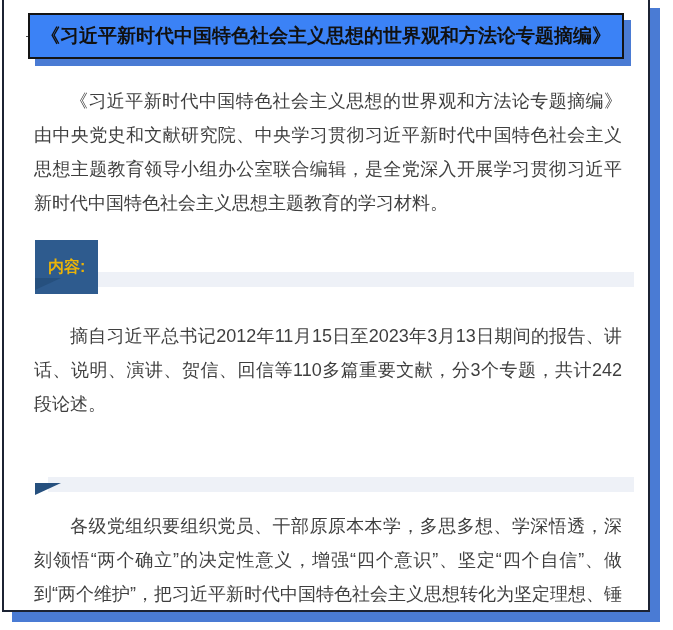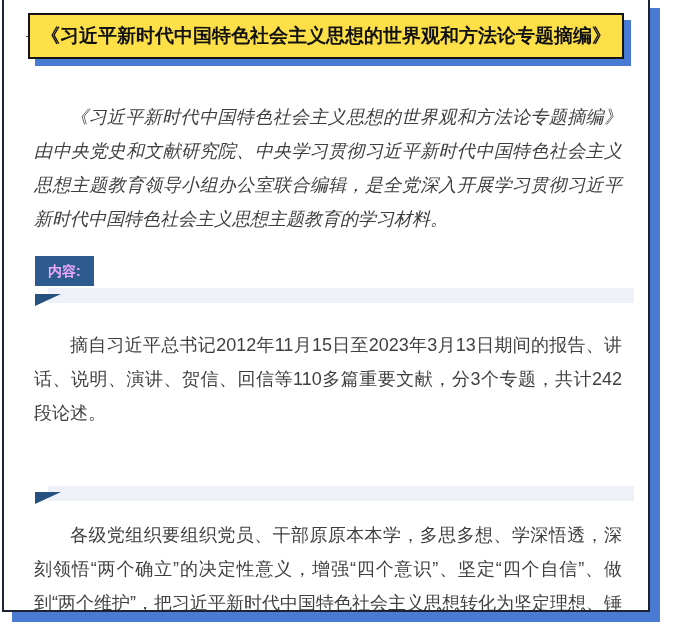--- a/index.html
+++ b/index.html
@@ -37,74 +37,74 @@
   .title-rule {
     position: absolute;
     left: 22px;
     right: 22px;
     top: 50%;
     height: 1px;
     background: #4d4d4d;
   }
   .title-box {
     position: relative;
-    background: #fde047;
+    background: #3b82f6;
     border: 2px solid #141414;
     box-shadow: 7px 7px 0 var(--accent-blue, #4a7bd4);
     padding: 9px 11px;
     font-size: 19px;
     font-weight: bold;
     color: #111111;
     white-space: nowrap;
     line-height: 24px;
   }
   .para {
     margin: 0 26px 0 30px;
     font-size: 18px;
     line-height: 34px;
     color: var(--body-text, #3f3f3f);
     text-indent: 2em;
     text-align: justify;
   }
-  .intro-para { margin-top: 40px; font-style: italic; }
+  .intro-para { margin-top: 24px; }
   .section-header {
     position: relative;
     height: 52px;
   }
   .section-header.first { margin-top: 20px; }
   .section-header.second { margin-top: 24px; }
   .section-strip {
     position: absolute;
     left: 44px;
     right: 14px;
     top: 32px;
     height: 15px;
     background: var(--strip-blue, #eef1f7);
   }
   .section-label {
     position: absolute;
     left: 31px;
     top: 0;
     background: var(--header-blue, #2e5b8e);
-    color: #f0abfc;
+    color: #eab308;
     font-weight: bold;
-    font-size: 14px;
+    font-size: 16px;
     line-height: 22px;
-    padding: 4px 13px;
+    padding: 16px 13px;
   }
   .section-fold {
     position: absolute;
     left: 31px;
     top: 38px;
     width: 0;
     height: 0;
     border-top: 12px solid var(--fold-blue, #26507e);
     border-right: 26px solid transparent;
   }
-  .section-body { margin-top: 20px; }
+  .section-body { margin-top: 27px; }
   .section-body.last { margin-top: 12px; }
 </style>
 </head>
 <body>
 
 <div class="frame">
 
   <div class="title-row">
     <div class="title-rule"></div>
     <div class="title-box">《习近平新时代中国特色社会主义思想的世界观和方法论专题摘编》</div>

